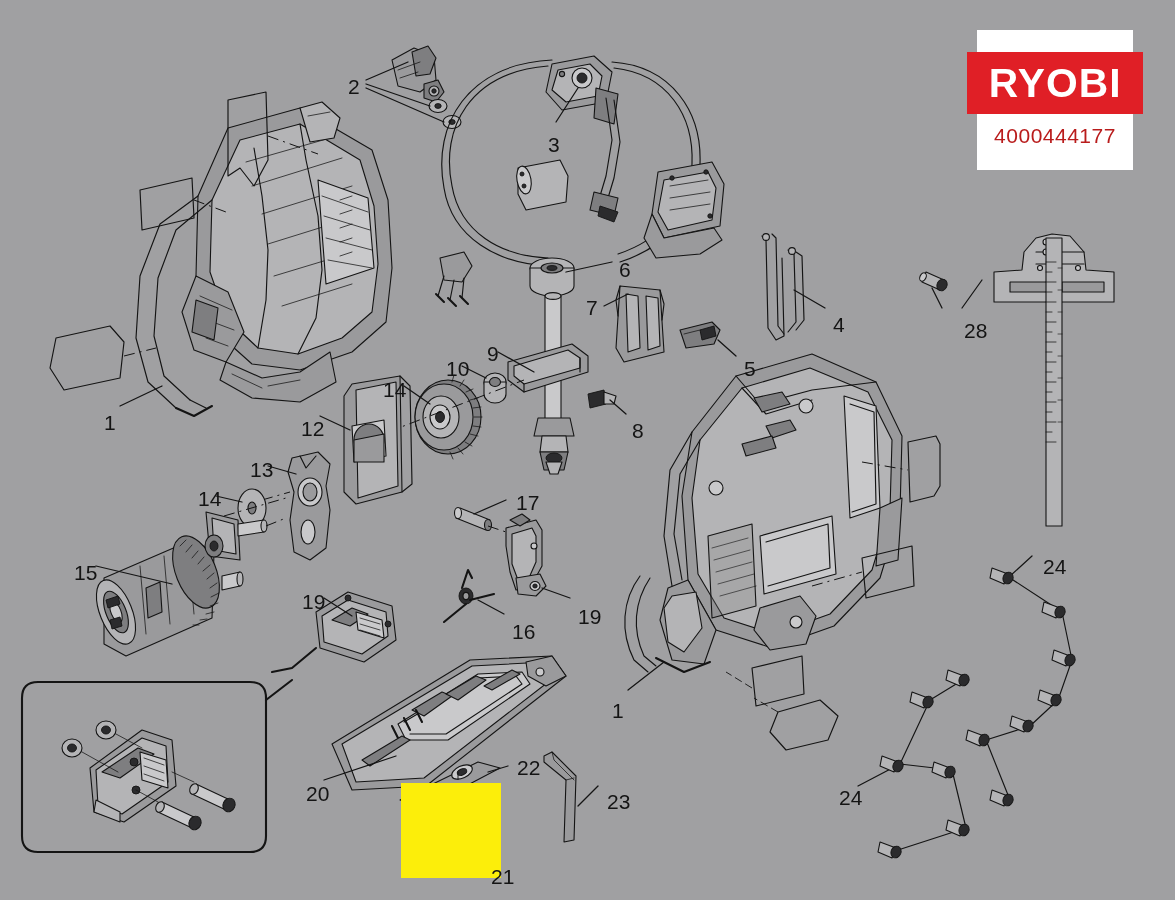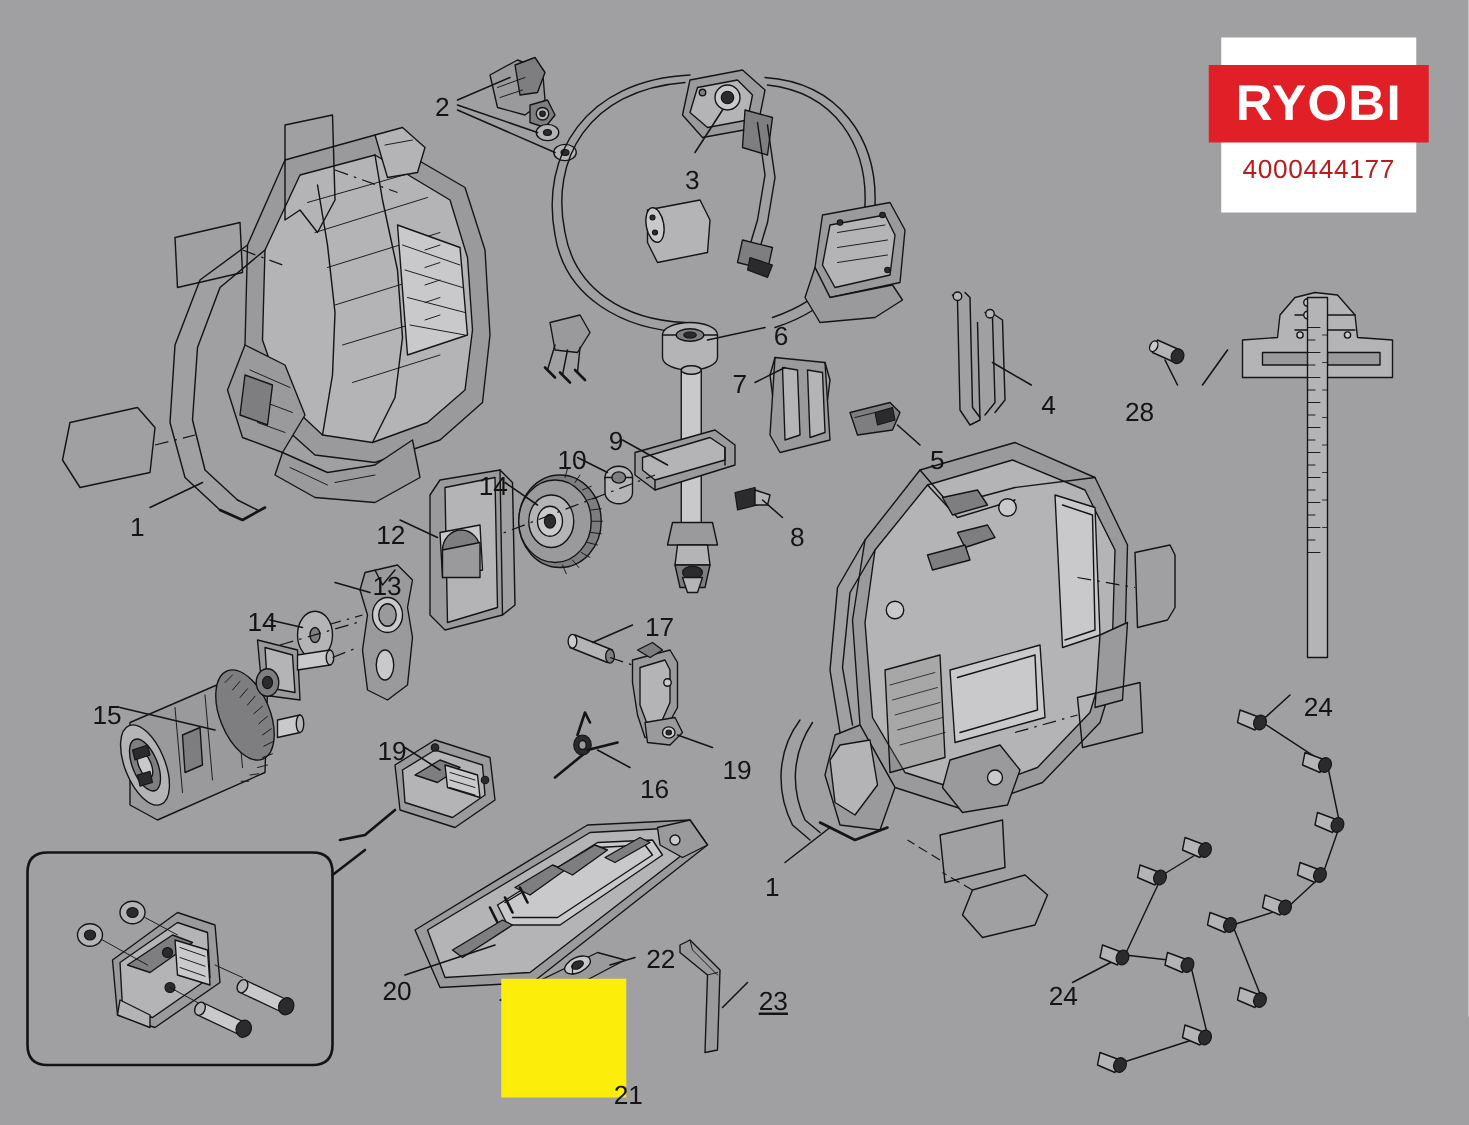--- a/index.html
+++ b/index.html
@@ -556,34 +556,34 @@
       <div class="callout" style="left: 548px; top: 134px;">3</div>
       <div class="callout" style="left: 833px; top: 314px;">4</div>
       <div class="callout" style="left: 744px; top: 358px;">5</div>
       <div class="callout" style="left: 619px; top: 259px;">6</div>
       <div class="callout" style="left: 586px; top: 297px;">7</div>
       <div class="callout" style="left: 632px; top: 420px;">8</div>
       <div class="callout" style="left: 487px; top: 343px;">9</div>
       <div class="callout" style="left: 446px; top: 358px;">10</div>
       <div class="callout" style="left: 383px; top: 379px;">14</div>
       <div class="callout" style="left: 301px; top: 418px;">12</div>
-      <div class="callout" style="left: 250px; top: 459px; margin-left: 48px;">13</div>
+      <div class="callout" style="left: 250px; top: 459px;">13</div>
       <div class="callout" style="left: 198px; top: 488px;">14</div>
       <div class="callout" style="left: 74px; top: 562px;">15</div>
       <div class="callout" style="left: 512px; top: 621px;">16</div>
       <div class="callout" style="left: 516px; top: 492px;">17</div>
       <div class="callout" style="left: 578px; top: 606px;">19</div>
       <div class="callout" style="left: 302px; top: 591px;">19</div>
       <div class="callout" style="left: 306px; top: 783px;">20</div>
       <div class="callout" style="left: 479px; top: 866px; margin-left: 12px;">21</div>
       <div class="callout" style="left: 517px; top: 757px;">22</div>
-      <div class="callout" style="left: 607px; top: 791px; text-decoration: underline;">23</div>
+      <div class="callout" style="left: 607px; top: 791px;">23</div>
       <div class="callout" style="left: 1043px; top: 556px;">24</div>
       <div class="callout" style="left: 839px; top: 787px;">24</div>
-      <div class="callout" style="left: 900px; top: 320px;">28</div>
+      <div class="callout" style="left: 964px; top: 320px;">28</div>
     </div>
 
   <div id="logo-plate">
     <div id="logo-band" style="background: rgb(224, 31, 38);">
       <span id="logo-word">RYOBI</span>
     </div>
     <div id="logo-code">4000444177</div>
   </div>
 
 </div>

